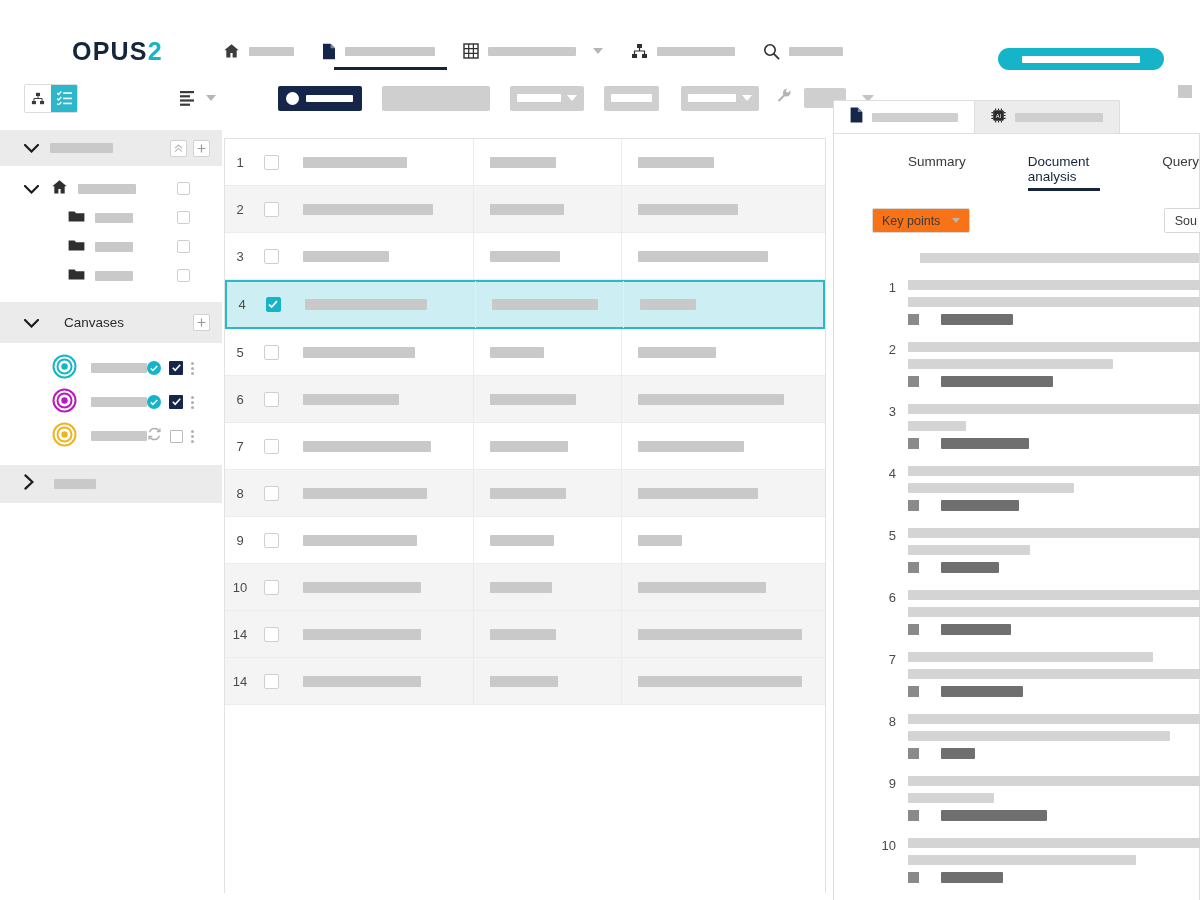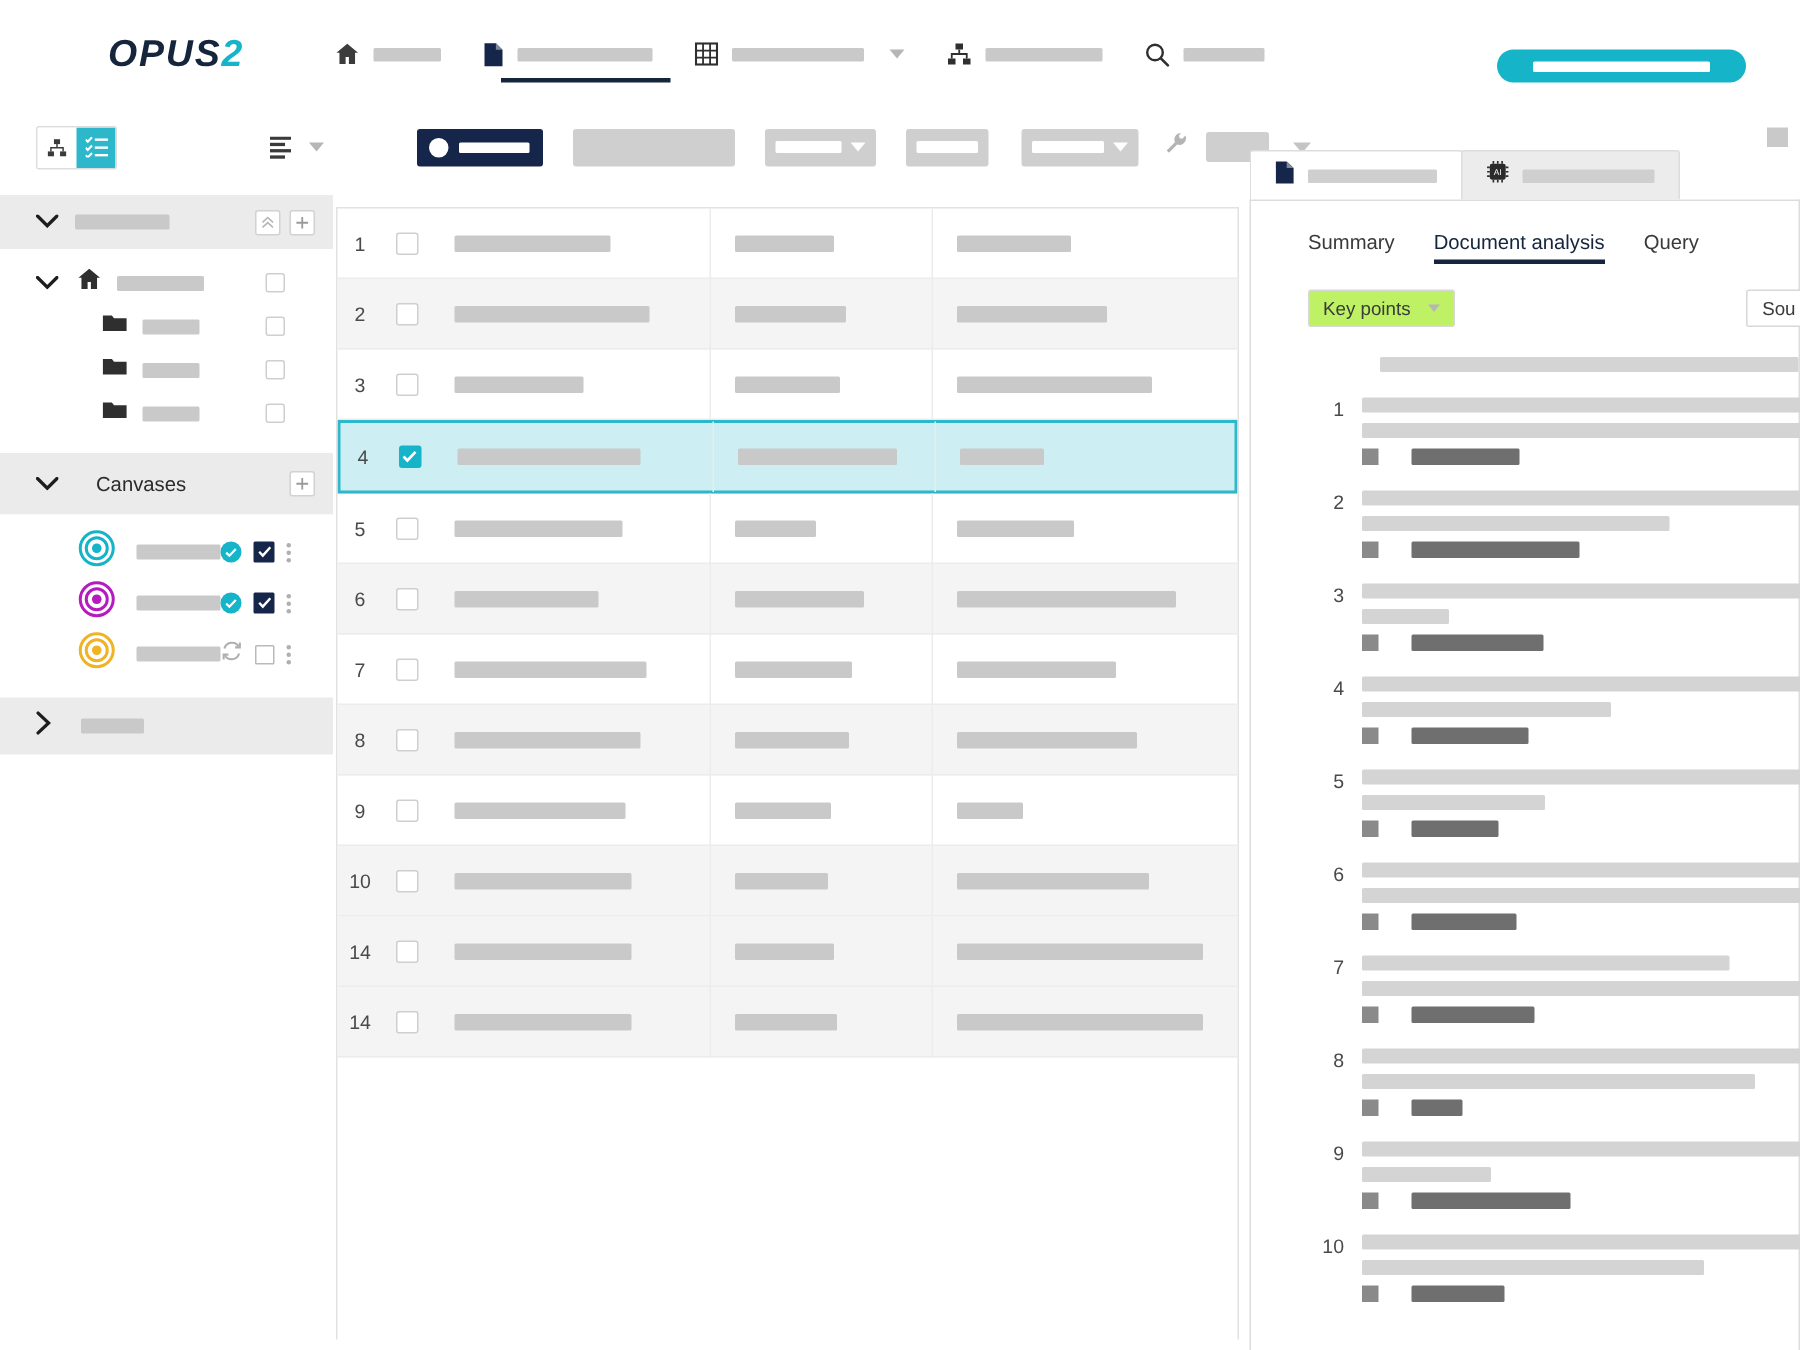--- a/index.html
+++ b/index.html
@@ -7,22 +7,22 @@
     margin: 0; padding: 0;
     width: 1200px; height: 900px;
     background: #ffffff;
     font-family: "Liberation Sans", sans-serif;
     overflow: hidden;
   }
   .app { position: relative; width: 1200px; height: 900px; background: #ffffff; }
 
   
   .topbar {
-    position: absolute; left: 0; top: 0; width: 1200px; height: 72px;
-    background: #ffffff; display: flex; align-items: center; font-style: italic;
+    position: absolute; left: 0; top: 15px; width: 1200px; height: 72px;
+    background: #ffffff; display: flex; align-items: center;
   }
   .logo { margin-left: 72px; font-size: 25px; font-weight: 700; letter-spacing: 1.2px; }
   .logo .p1 { color: #15253c; }
   .logo .p2 { color: #16b4c8; }
 
   .navitems { display: flex; align-items: center; margin-left: 46px; gap: 0px; }
   .navitem { display: flex; align-items: center; gap: 9px; padding: 0 14px; height: 44px; position: relative; cursor: pointer; }
   .navitem .bar { height: 9px; background: #c9c9c9; border-radius: 1px; }
   .navitem.active .underline {
     position: absolute; left: 26px; right: 2px; bottom: 3px; height: 3px; background: #15253c;
@@ -117,27 +117,27 @@
     background: #ececec; border: 1px solid #dddddd; border-bottom: none; cursor: pointer;
     border-top-left-radius: 2px; border-top-right-radius: 2px; margin-right: -1px;
   }
   .rtab.on { background: #ffffff; }
   .rtab .bar { height: 9px; background: #cfcfcf; border-radius: 1px; }
   .rbody {
     position: absolute; left: 0; top: 33px; width: 367px; height: 767px;
     background: #ffffff; border: 1px solid #dddddd; border-bottom: none;
   }
   .subtabs { display: flex; gap: 26px; padding: 20px 0 0 38px; }
-  .subtab { font-size: 13.5px; color: #3a3a3a; padding-bottom: 7px; cursor: pointer; position: relative; }
+  .subtab { font-size: 13.5px; color: #3a3a3a; padding-bottom: 7px; cursor: pointer; position: relative; margin-left: 36px; }
   .subtab.on { color: #15253c; }
   .subtab.on::after { content: ""; position: absolute; left: 0; right: 0; bottom: 0; height: 3px; background: #15253c; }
 
   .filterrow { display: flex; align-items: center; padding: 17px 0 0 38px; }
   .selbox {
-    height: 25px; border: 1px solid #d8d8d8; border-radius: 2px; background: #bef264;
+    height: 25px; border: 1px solid #d8d8d8; border-radius: 2px; background: #f97316;
     display: flex; align-items: center; padding: 0 9px; gap: 12px; font-size: 12.5px; color: #3a3a3a; cursor: pointer;
   }
   .selcaret { width: 0; height: 0; border-left: 4px solid transparent; border-right: 4px solid transparent; border-top: 5px solid #b6b6b6; }
   .srcbtn {
     position: absolute; right: -9px; height: 25px; border: 1px solid #d8d8d8; border-radius: 2px; background: #fff;
     display: flex; align-items: center; padding: 0 10px; font-size: 12.5px; color: #3a3a3a; cursor: pointer; overflow: hidden;
   }
 
   .items { padding: 20px 0 0 0; }
   .preline { height: 10px; background: #d4d4d4; border-radius: 1px; margin: 0 0 0 86px; }

